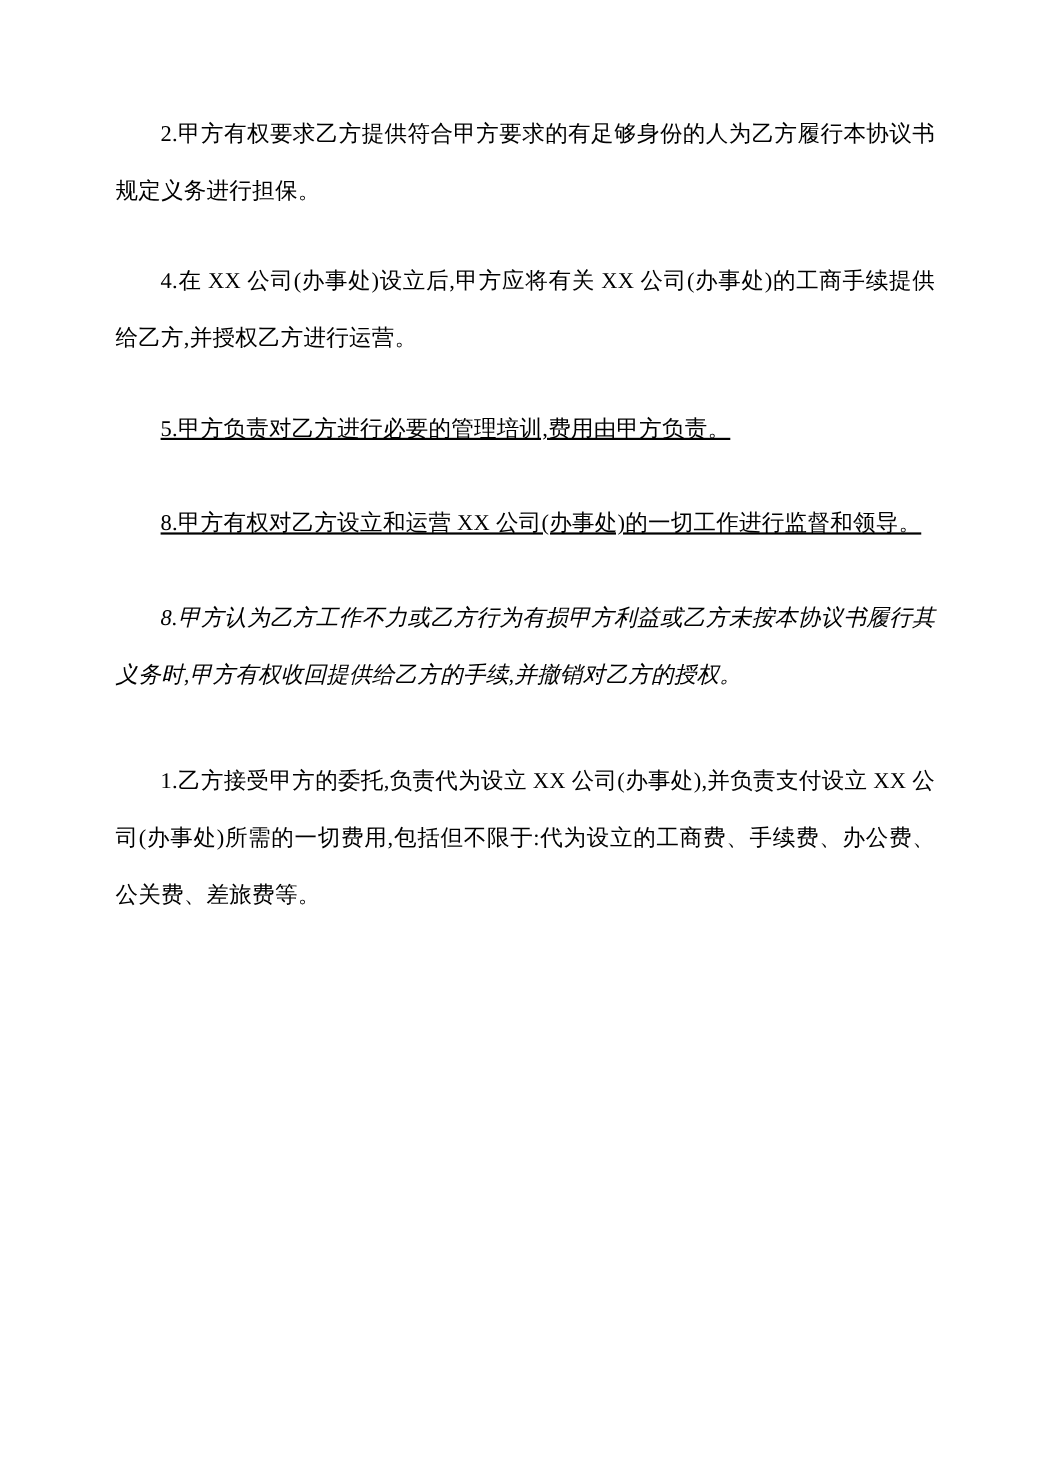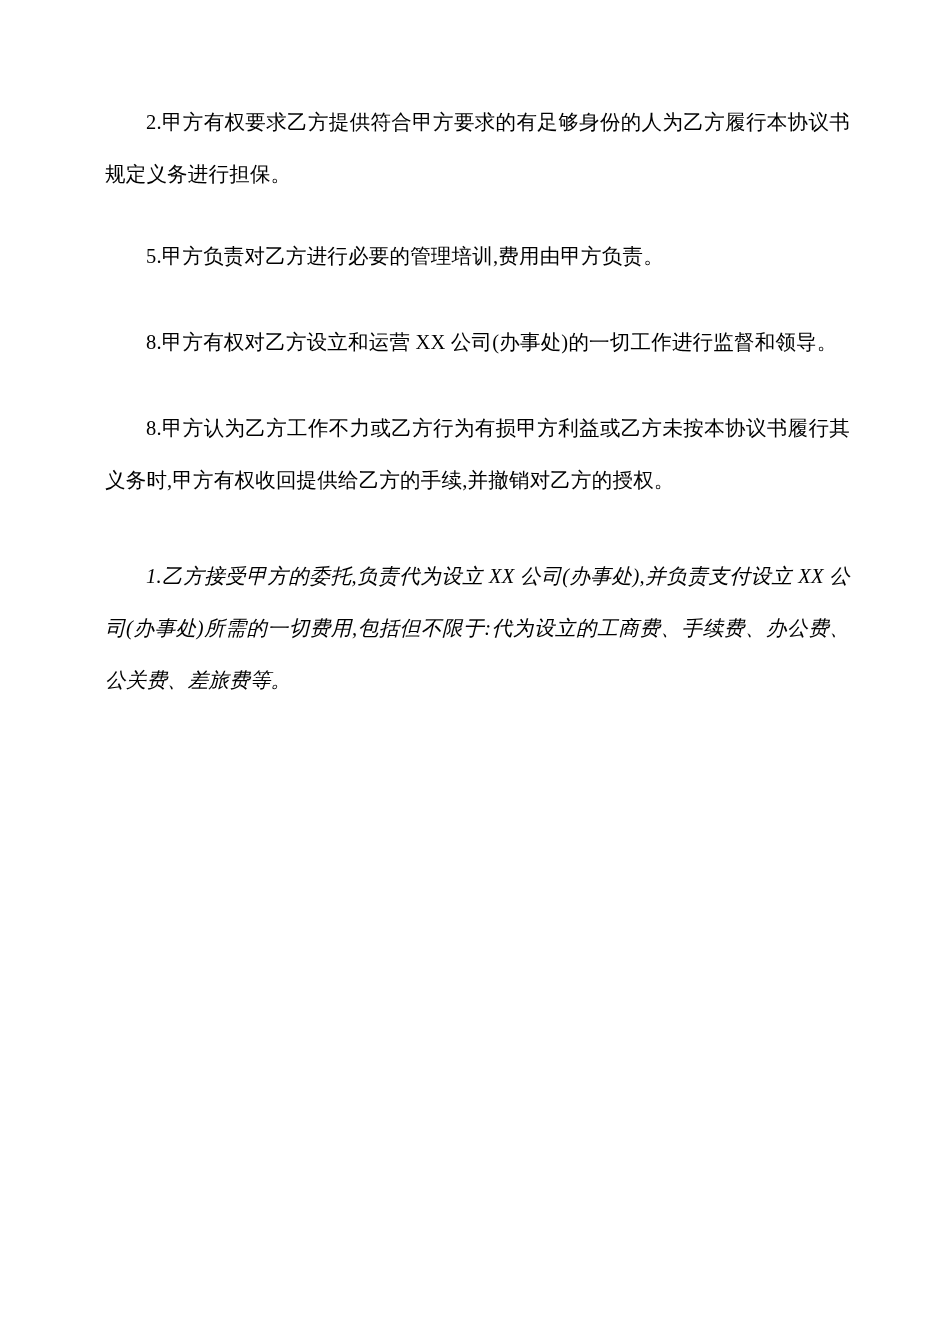--- a/index.html
+++ b/index.html
@@ -29,34 +29,36 @@
     line-height: 52px;
     text-align: justify;
     text-justify: inter-ideograph;
     margin: 0 0 30px 0;
     text-indent: 2em;
     letter-spacing: 0.2px;
     word-break: break-all;
   }
   .para:last-child {
     margin-bottom: 0;
-    font-style: italic;
   }
   .para.heading {
     margin-top: 34px;
     margin-bottom: 44px;
+    font-style: italic;
   }
   .para.gap-after {
     margin-bottom: 34px;
+    text-decoration: underline;
   }
 </style>
 </head>
 <body>
 
 <div class="page">
   <div class="doc-body">
     <p class="para">2.甲方有权要求乙方提供符合甲方要求的有足够身份的人为乙方履行本协议书规定义务进行担保。</p>
+    <p class="para">4.在 XX 公司(办事处)设立后,甲方应将有关 XX 公司(办事处)的工商手续提供给乙方,并授权乙方进行运营。</p>
     <p class="para gap-after">5.甲方负责对乙方进行必要的管理培训,费用由甲方负责。</p>
     <p class="para gap-after">8.甲方有权对乙方设立和运营 XX 公司(办事处)的一切工作进行监督和领导。</p>
     <p class="para heading">8.甲方认为乙方工作不力或乙方行为有损甲方利益或乙方未按本协议书履行其义务时,甲方有权收回提供给乙方的手续,并撤销对乙方的授权。</p>
     <p class="para">1.乙方接受甲方的委托,负责代为设立 XX 公司(办事处),并负责支付设立 XX 公司(办事处)所需的一切费用,包括但不限于:代为设立的工商费、手续费、办公费、公关费、差旅费等。</p>
   </div>
 </div>
 
 </body></html>

